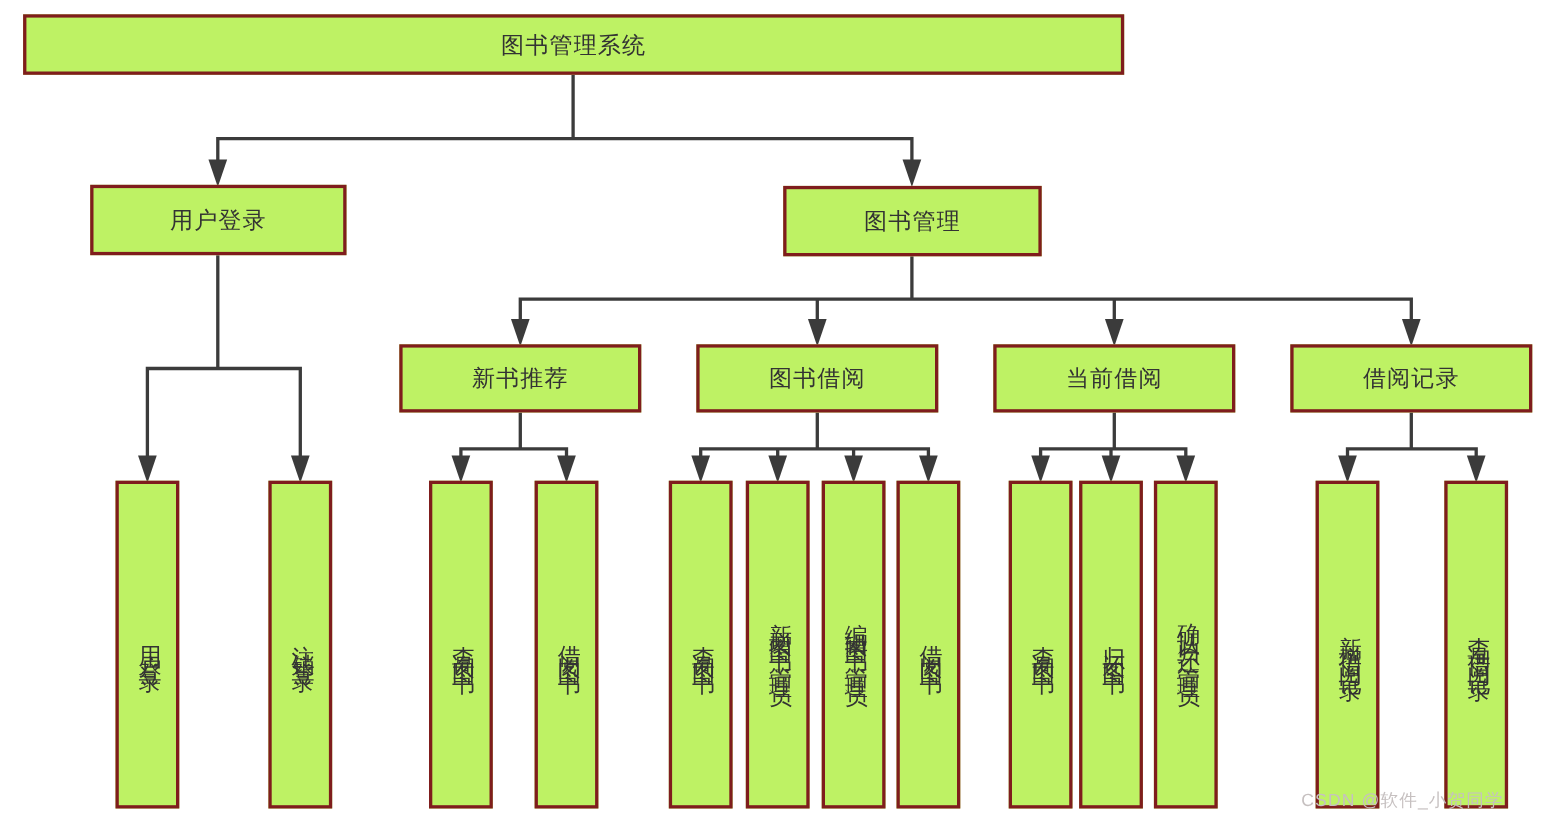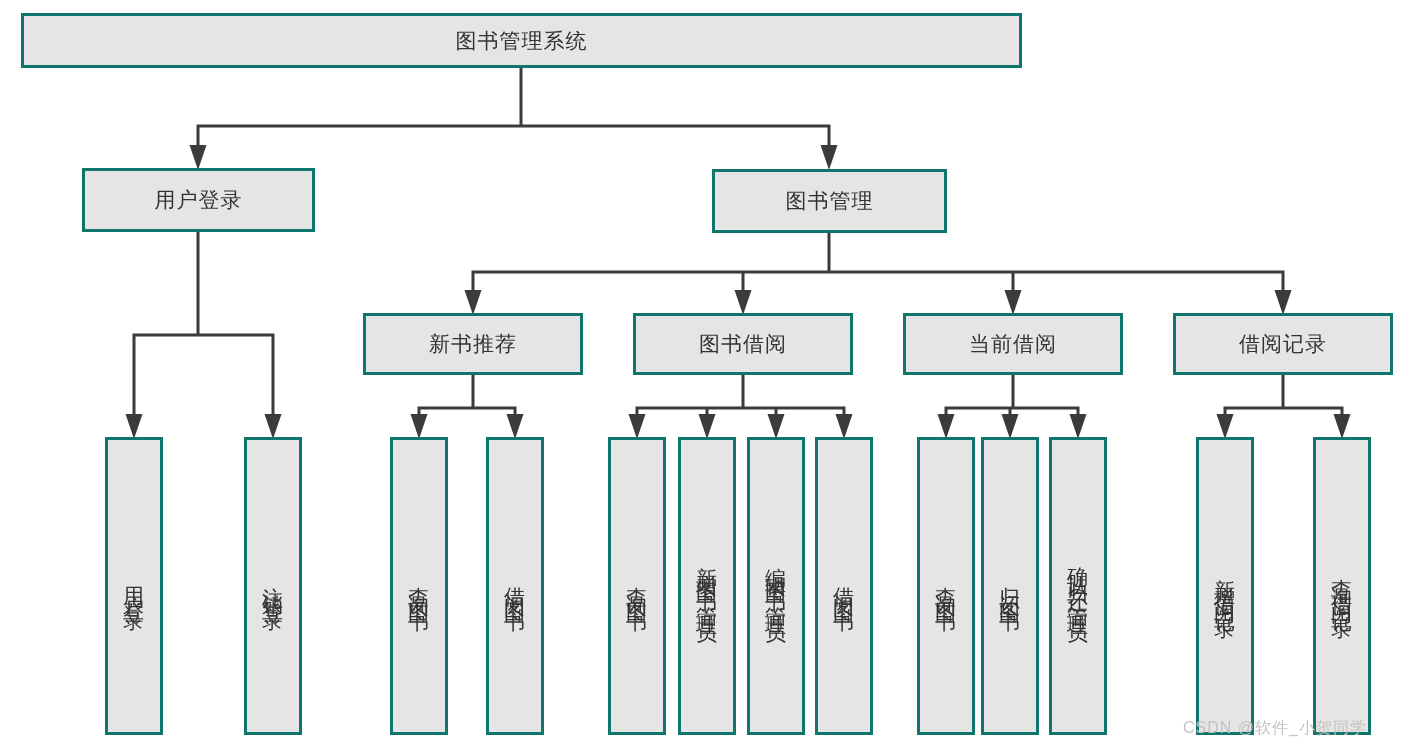--- a/index.html
+++ b/index.html
@@ -8,27 +8,28 @@
     background: #ffffff;
     font-family: "Liberation Sans", sans-serif;
     position: relative;
     overflow: hidden;
   }
   #canvas { position: absolute; left: 0; top: 0; width: 1405px; height: 747px; }
   #connectors { position: absolute; left: 0; top: 0; z-index: 1; }
   .box {
     position: absolute;
     box-sizing: border-box;
-    border: 3px solid #0f766e;
-    background: #e5e5e5;
+    border: 3px solid #7f1d1d;
+    background: #bef264;
     display: flex;
     align-items: center;
     justify-content: center;
     color: #333333;
     z-index: 2;
+    font-family: Liberation Mono, monospace;
   }
   .hbox { font-size: 21px; letter-spacing: 1px; }
   .root  { left: 21px;  top: 13px;  width: 1001px; height: 55px; }
   .lv2a  { left: 82px;  top: 168px; width: 233px;  height: 64px; }
   .lv2b  { left: 712px; top: 169px; width: 235px;  height: 64px; }
   .lv3   { top: 313px;  width: 220px; height: 62px; }
   .leaf  { top: 437px;  width: 58px;  height: 298px; }
   .vtext {
     writing-mode: vertical-rl;
     text-orientation: mixed;

